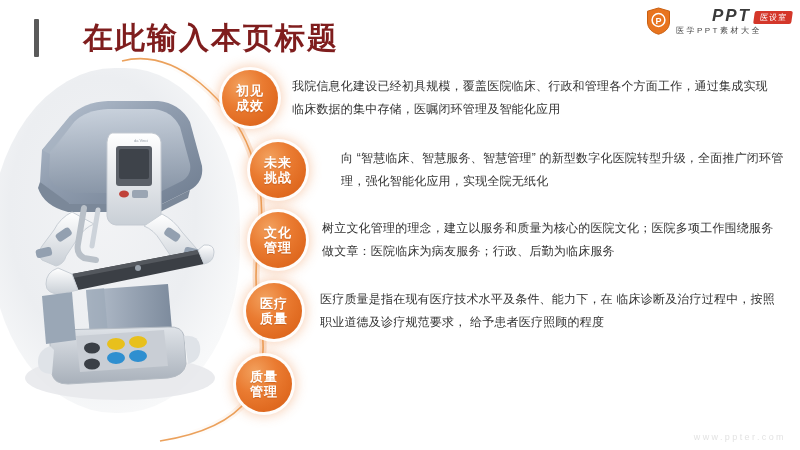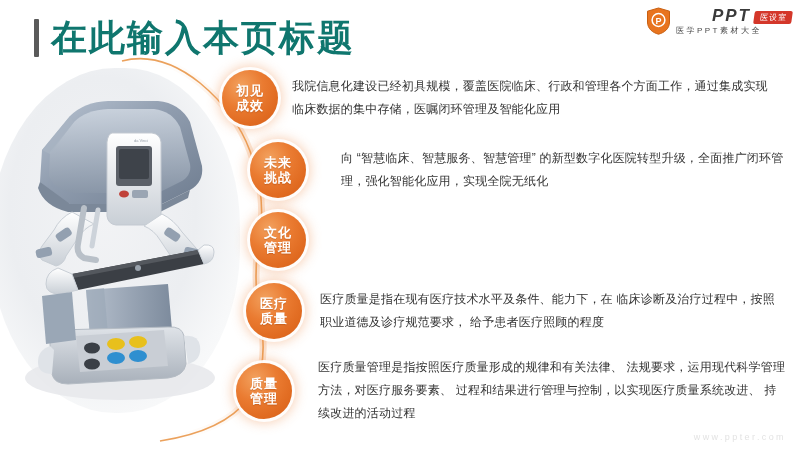--- a/index.html
+++ b/index.html
@@ -8,22 +8,22 @@
     background:#ffffff;
     font-family:"Liberation Sans","DejaVu Sans",sans-serif;
     position:relative;
   }
   #slide{position:absolute;inset:0;width:800px;height:450px;background:#fff;overflow:hidden;}
 
   
   .title-bar{position:absolute;left:34px;top:18px;display:flex;align-items:center;}
   .title-bar .bar{width:5px;height:38px;background:#5a5a5a;margin-right:12px;border-radius:1px;}
   .page-title{
-    font-size:36px;font-weight:bold;color:#0f766e;letter-spacing:2px;
-    line-height:40px;white-space:nowrap;
+    font-size:30px;font-weight:bold;color:#7f1d1d;letter-spacing:2px;
+    line-height:40px;white-space:nowrap;margin-left:32px;
   }
 
   
   .logo{position:absolute;right:8px;top:4px;display:flex;align-items:center;height:34px;}
   .logo-shield{
     width:25px;height:28px;margin-right:5px;position:relative;
   }
   .logo-shield svg{display:block;}
   .logo-text{display:flex;flex-direction:column;justify-content:center;}
   .logo-row1{display:flex;align-items:flex-end;margin-left:36px;}
@@ -230,33 +230,33 @@
       <span>挑战</span>
     </div>
     <div class="para">向 “智慧临床、智慧服务、智慧管理” 的新型数字化医院转型升级，全面推广闭环管理，强化智能化应用，实现全院无纸化</div>
   </div>
 
   <div class="item" id="item-2">
     <div class="bubble">
       <span>文化</span>
       <span>管理</span>
     </div>
+    <div class="para">树立文化管理的理念，建立以服务和质量为核心的医院文化；医院多项工作围绕服务做文章：医院临床为病友服务；行政、后勤为临床服务</div>
   </div>
 
   <div class="item" id="item-3">
     <div class="bubble">
       <span>医疗</span>
       <span>质量</span>
     </div>
     <div class="para">医疗质量是指在现有医疗技术水平及条件、能力下，在 临床诊断及治疗过程中，按照职业道德及诊疗规范要求， 给予患者医疗照顾的程度</div>
   </div>
 
   <div class="item" id="item-4">
     <div class="bubble">
       <span>质量</span>
       <span>管理</span>
     </div>
-    <div class="para">医疗质量管理是指按照医疗质量形成的规律和有关法律、 法规要求，运用现代科学管理方法，对医疗服务要素、 过程和结果进行管理与控制，以实现医疗质量系统改进、 持续改进的活动过程</div>
   </div>
 
   <div class="watermark">www.ppter.com</div>
 
 </div>
 
 </body></html>

